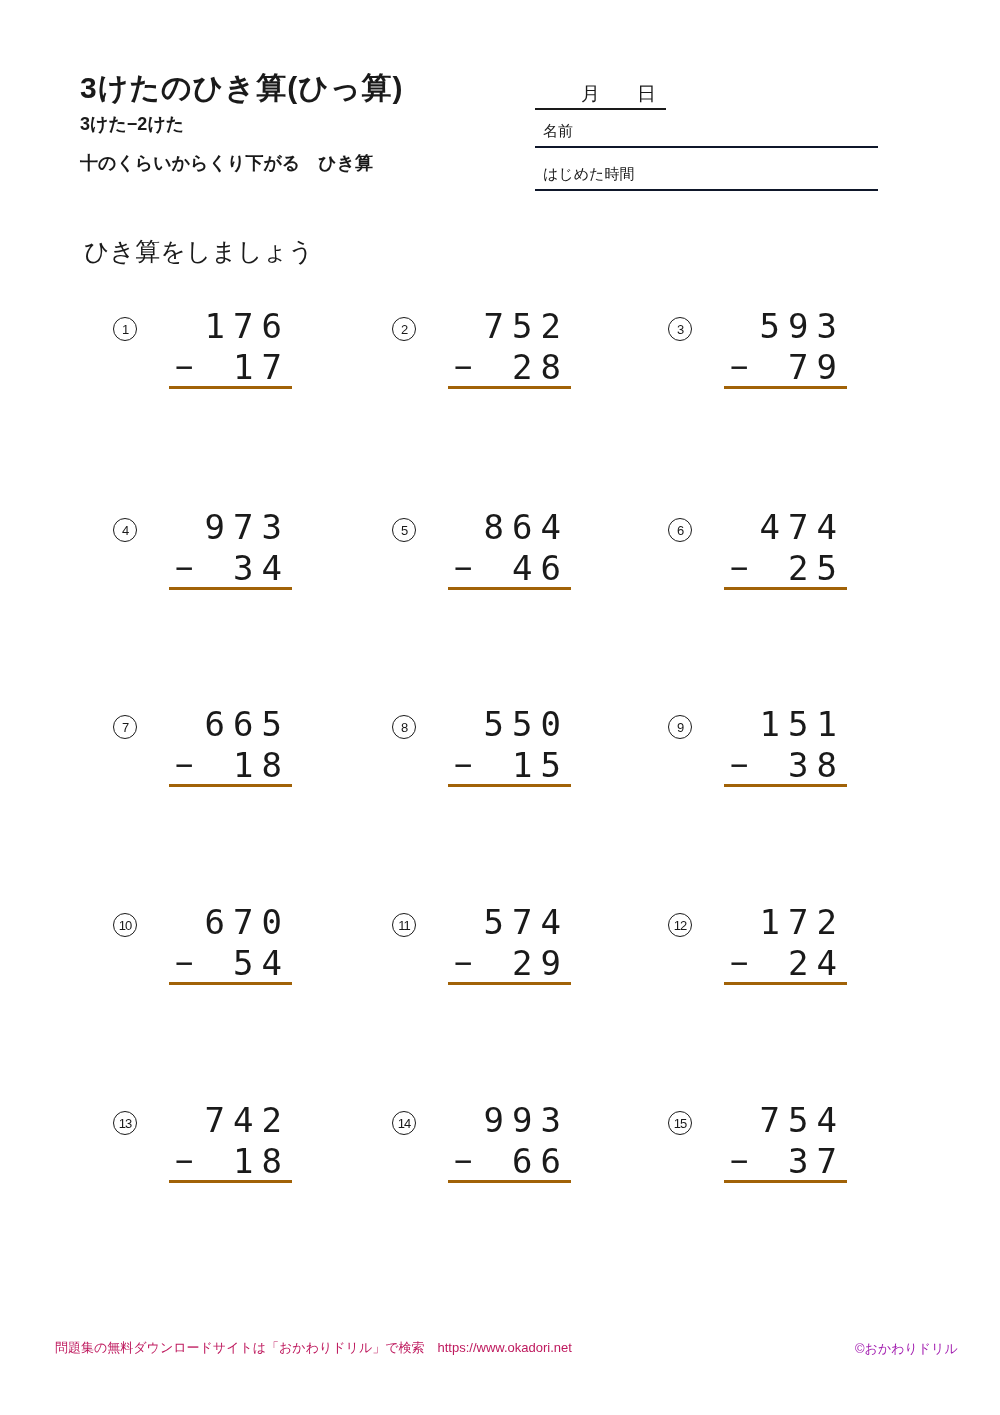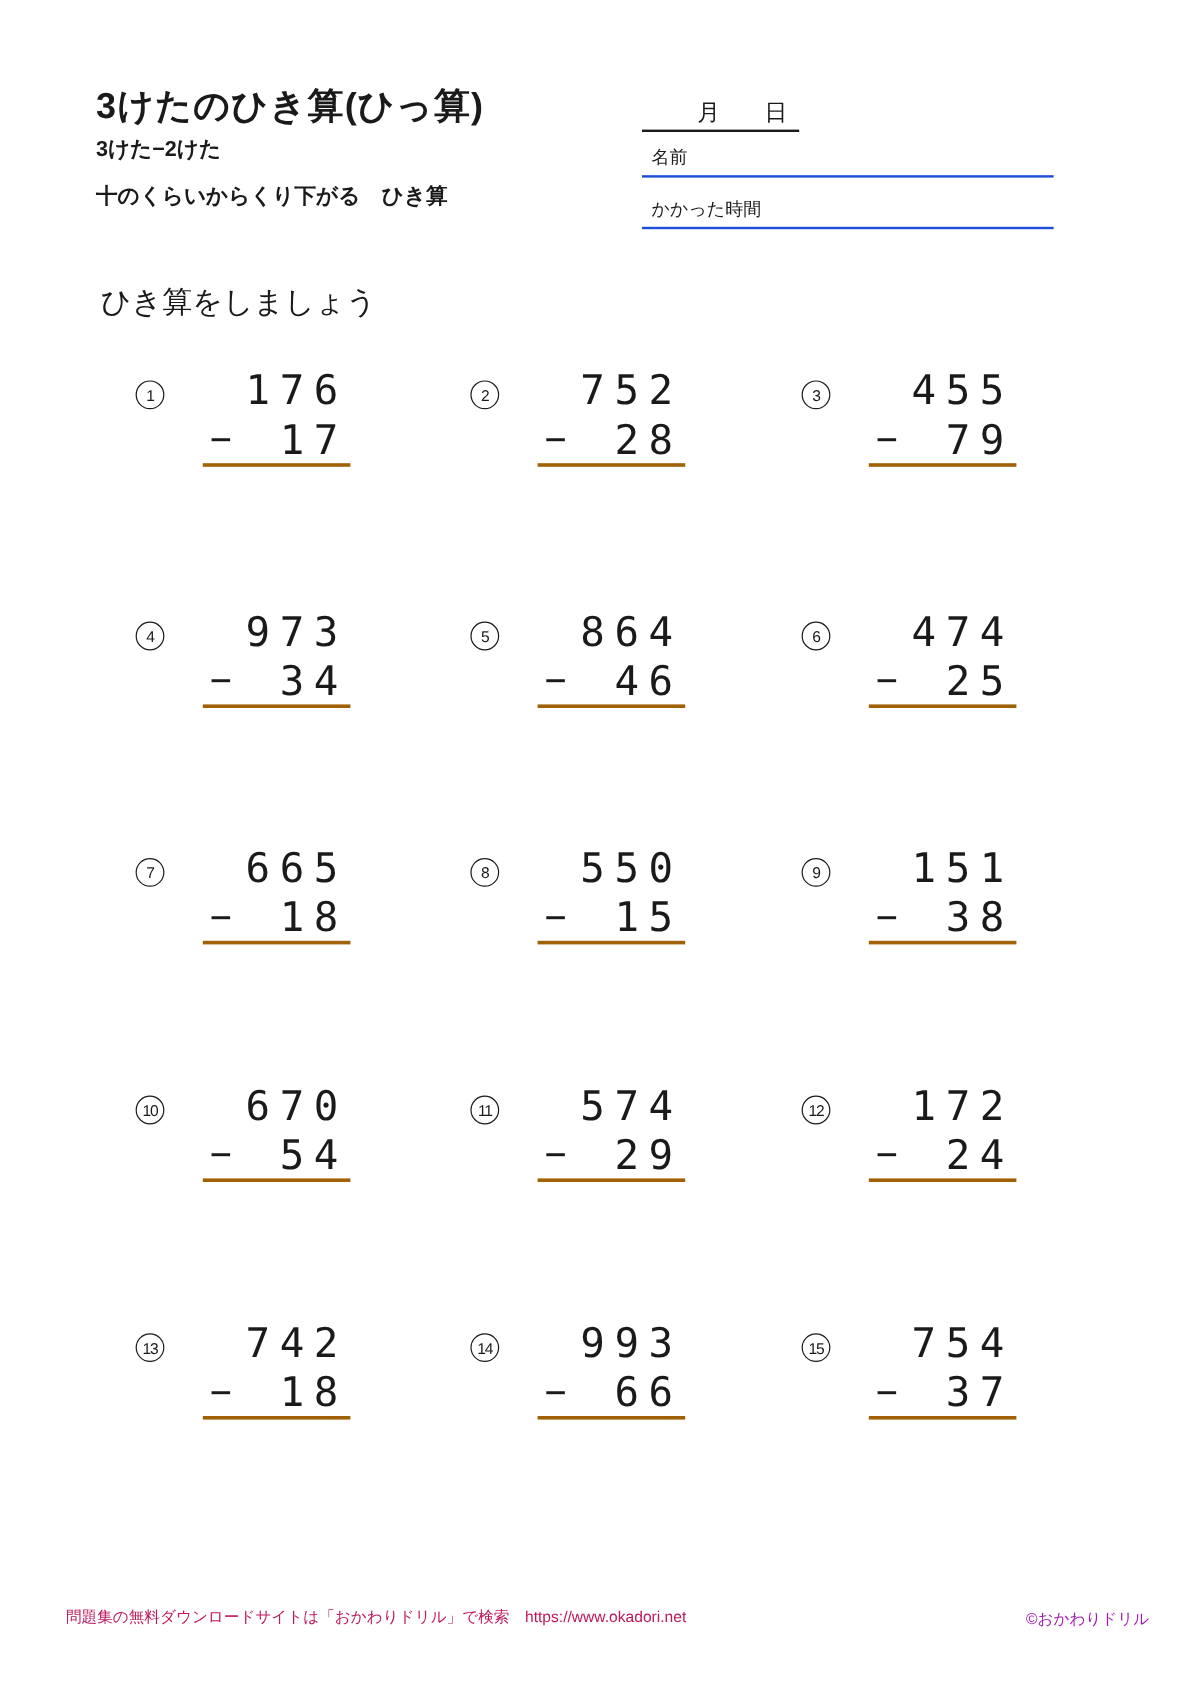--- a/index.html
+++ b/index.html
@@ -34,21 +34,21 @@
   .info-panel { position: absolute; left: 535px; top: 80px; width: 343px; }
   .date-row {
     width: 131px; height: 30px;
     border-bottom: 2px solid #1a1a1a;
     display: flex; justify-content: flex-end; align-items: center;
     gap: 37px; padding-right: 10px; box-sizing: border-box;
     font-size: 19px;
   }
   .field-row {
     width: 343px; height: 43px;
-    border-bottom: 2px solid #1d4ed8;
+    border-bottom: 2px solid #0f172a;
     display: flex; align-items: flex-end;
     padding: 0 0 5px 8px; box-sizing: border-box;
     font-size: 15px;
   }
   .field-row.first { height: 38px; }
 
   
   .problem { position: absolute; width: 170px; height: 130px; }
   .pnum {
     position: absolute; left: 0; top: 12px;
@@ -92,21 +92,21 @@
 
 <div class="info-panel">
   <div class="date-row">
     <span>月</span>
     <span>日</span>
   </div>
   <div class="field-row first">
     <span>名前</span>
   </div>
   <div class="field-row">
-    <span>かかった時間</span>
+    <span>はじめた時間</span>
   </div>
 </div>
 
 <div class="problem" style="left:113px;top:305px">
   <span class="pnum">
       <span>1</span>
     </span>
   <div class="calc">
     <div class="prow top">
         <span class="num">176</span>
@@ -130,21 +130,21 @@
         <span class="num">28</span>
       </div>
   </div>
 </div>
 <div class="problem" style="left:668px;top:305px">
   <span class="pnum">
       <span>3</span>
     </span>
   <div class="calc">
     <div class="prow top">
-        <span class="num">455</span>
+        <span class="num">593</span>
       </div>
     <div class="prow bot">
         <span class="op">−</span>
         <span class="num">79</span>
       </div>
   </div>
 </div>
 
 <div class="problem" style="left:113px;top:506px">
   <span class="pnum">

